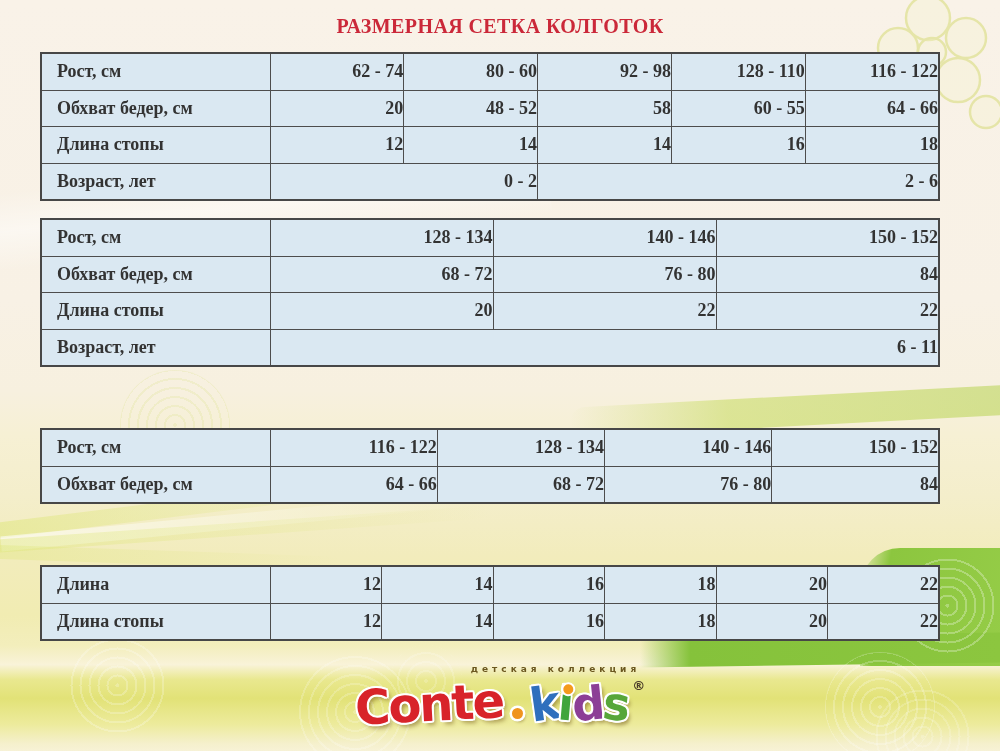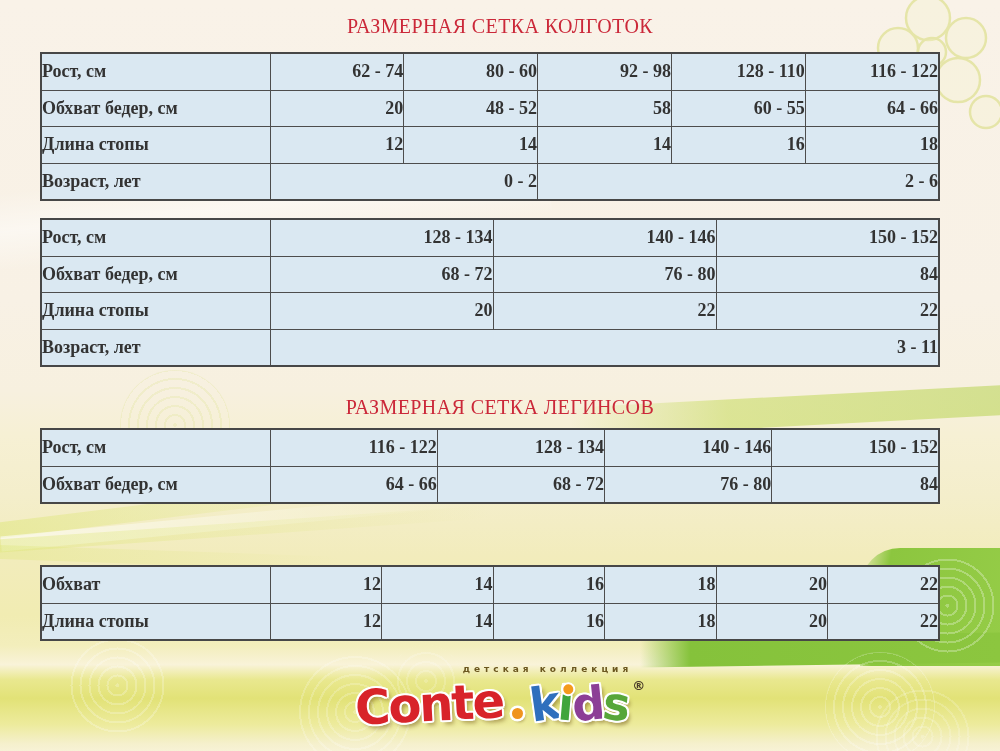--- a/index.html
+++ b/index.html
@@ -54,44 +54,44 @@
   .r1{left:70px;top:638px;width:95px;height:95px;opacity:.45;}
   .r2{left:295px;top:652px;width:120px;height:120px;opacity:.4;}
   .r3{left:825px;top:652px;width:110px;height:110px;opacity:.45;}
   .r4{right:5px;top:558px;width:95px;height:95px;opacity:.55;}
   .r5{left:390px;top:645px;width:72px;height:72px;opacity:.35;}
   .r6{right:25px;top:684px;width:105px;height:105px;opacity:.35;}
   .r7{left:120px;top:370px;width:110px;height:110px;opacity:.4;}
   .flower{right:-8px;top:-10px;opacity:.6;}
   
   .title{position:absolute;left:0;width:100%;text-align:center;z-index:2;
-    margin:0;font-size:20px;font-weight:400;letter-spacing:.4px;color:#cb2839;}
+    margin:0;font-size:20px;font-weight:700;letter-spacing:.4px;color:#cb2839;}
   .title-1{top:15px;}
   .title-2{top:396px;}
   .title-3{top:534px;}
   
   table.sz{position:absolute;left:40px;width:900px;z-index:2;
     border-collapse:collapse;table-layout:fixed;
     border:2.5px solid #474747;
     background:#dae8f2;
     font-size:18px;font-weight:700;color:#333;}
   table.sz td{border:1.5px solid #4d4d4d;height:35.5px;
     text-align:right;vertical-align:middle;padding:0;}
-  table.sz td.lbl{text-align:left;}
+  table.sz td.lbl{text-align:left;padding-left:15px;}
   .t-tights-small{top:52px;}
   .t-tights-big{top:218px;}
   .t-leggings{top:428px;}
   .t-socks{top:565px;}
   col.c-label{width:229px;}
   
   .logo{position:absolute;left:0;top:652px;width:100%;z-index:2;
     display:flex;justify-content:center;
     font-family:"DejaVu Sans","Liberation Sans",sans-serif;}
   .logo-inner{position:relative;height:95px;}
-  .tagline{position:absolute;left:108px;top:12px;white-space:nowrap;
+  .tagline{position:absolute;left:116px;top:12px;white-space:nowrap;
     font-size:9px;font-weight:700;letter-spacing:4px;color:#6b571f;}
   .brand-row{display:flex;align-items:center;margin-top:24px;}
   .outline{text-shadow:
      -2px 0 0 #fff, 2px 0 0 #fff, 0 -2px 0 #fff, 0 2px 0 #fff,
      -1.6px -1.6px 0 #fff, 1.6px -1.6px 0 #fff, -1.6px 1.6px 0 #fff,
      1.6px 1.6px 0 #fff, 3px 4px 4px rgba(90,60,0,.45);}
   .brand-conte{font-size:48px;font-weight:700;letter-spacing:-2px;
     color:#d8232a;transform:rotate(-3deg);}
   .sep-dot{width:11px;height:11px;border-radius:50%;background:#f0941e;
     margin:18px 7px 0 9px;box-shadow:0 0 0 2.5px #fff,2px 3px 3px rgba(90,60,0,.4);}
@@ -202,26 +202,25 @@
       <td>84</td>
     </tr>
     <tr>
       <td class="lbl">Длина стопы</td>
       <td>20</td>
       <td>22</td>
       <td>22</td>
     </tr>
     <tr>
       <td class="lbl">Возраст, лет</td>
-      <td colspan="3">3 - 11</td>
-    </tr>
-  </tbody>
-    </table>
-
-  <h1 class="title title-2">РАЗМЕРНАЯ СЕТКА ЛЕГИНСОВ</h1>
+      <td colspan="3">6 - 11</td>
+    </tr>
+  </tbody>
+    </table>
+
 
   <table class="sz t-leggings">
     <colgroup>
         <col class="c-label">
         <col>
         <col>
         <col>
         <col>
       </colgroup>
     <tbody>
@@ -248,21 +247,21 @@
         <col class="c-label">
         <col>
         <col>
         <col>
         <col>
         <col>
         <col>
       </colgroup>
     <tbody>
         <tr>
-      <td class="lbl">Обхват</td>
+      <td class="lbl">Длина</td>
       <td>12</td>
       <td>14</td>
       <td>16</td>
       <td>18</td>
       <td>20</td>
       <td>22</td>
     </tr>
     <tr>
       <td class="lbl">Длина стопы</td>
       <td>12</td>

